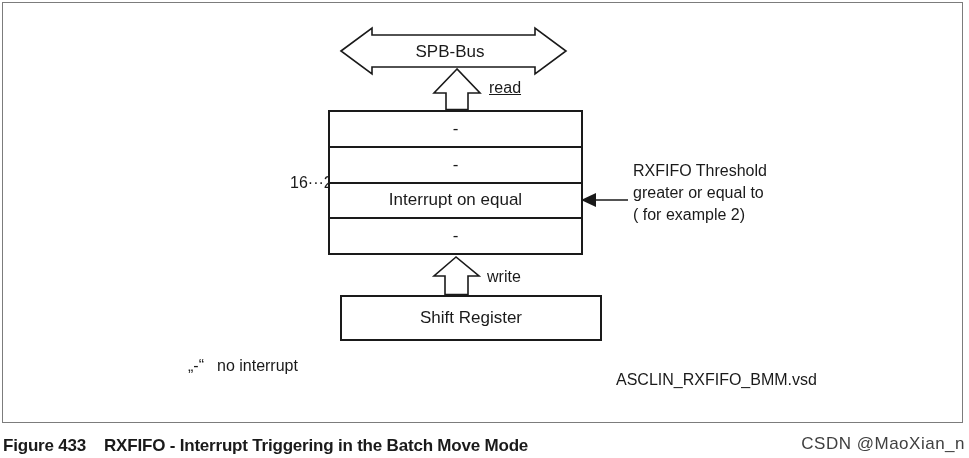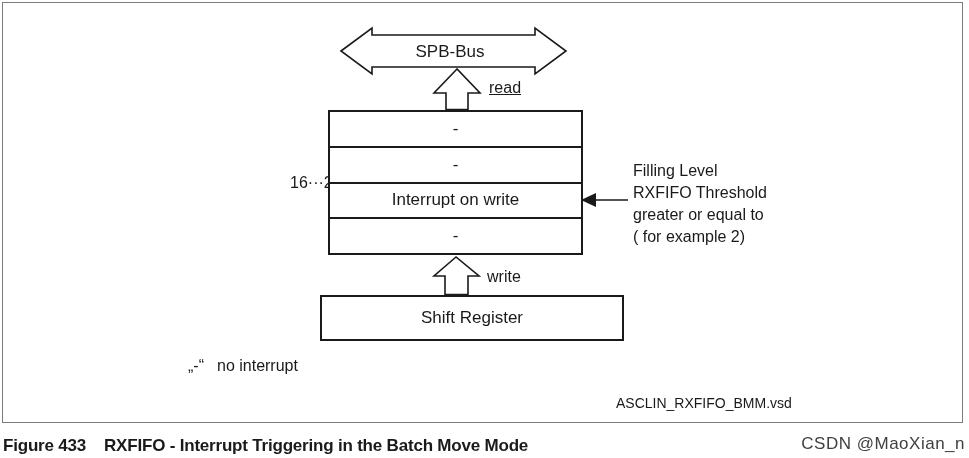--- a/index.html
+++ b/index.html
@@ -43,30 +43,30 @@
   #rxfifo-filling-level-label{
     left:178px;top:163px;width:110px;
     text-align:right;font-size:16px;line-height:20px;
   }
 
   #threshold-note{
     left:633px;top:160px;font-size:16px;line-height:22px;
   }
 
   #shift-register-box{
-    left:320px;top:295px;width:304px;height:46px;
+    left:340px;top:295px;width:262px;height:46px;
     border:2px solid #1a1a1a;box-sizing:border-box;
     display:flex;align-items:center;justify-content:center;
     font-size:17px;background:#fff;
   }
 
   #no-interrupt-note{
     left:188px;top:357px;font-size:16px;display:flex;gap:13px;align-items:flex-start;
   }
-  #vsd-filename{left:616px;top:371px;font-size:14px;margin-top:24px;}
+  #vsd-filename{left:616px;top:371px;font-size:16px;}
 
   #figure-caption{
     left:3px;top:436px;font-size:17px;font-weight:700;
     letter-spacing:-0.2px;display:flex;gap:18px;white-space:nowrap;
   }
   #watermark{
     right:4px;top:434px;font-size:17px;color:#404040;letter-spacing:0.5px;
   }
 </style>
 </head>
@@ -96,26 +96,25 @@
   <div id="fifo-level-scale" class="abs">
     <div class="level-tick">16</div>
     <div class="level-tick">···</div>
     <div class="level-tick">2</div>
     <div class="level-tick">1</div>
   </div>
 
   <div id="rxfifo-stack" class="abs">
     <div class="fifo-row">-</div>
     <div class="fifo-row">-</div>
-    <div class="fifo-row">Interrupt on write</div>
+    <div class="fifo-row">Interrupt on equal</div>
     <div class="fifo-row">-</div>
   </div>
 
   <div id="threshold-note" class="abs">
-    <div class="lbl">Filling Level</div>
     <div class="lbl">RXFIFO Threshold</div>
     <div class="lbl">greater or equal to</div>
     <div class="lbl">( for example 2)</div>
   </div>
 
   <div id="write-label" class="abs lbl">write</div>
 
   <div id="shift-register-box" class="abs">
     <span>Shift Register</span>
   </div>

